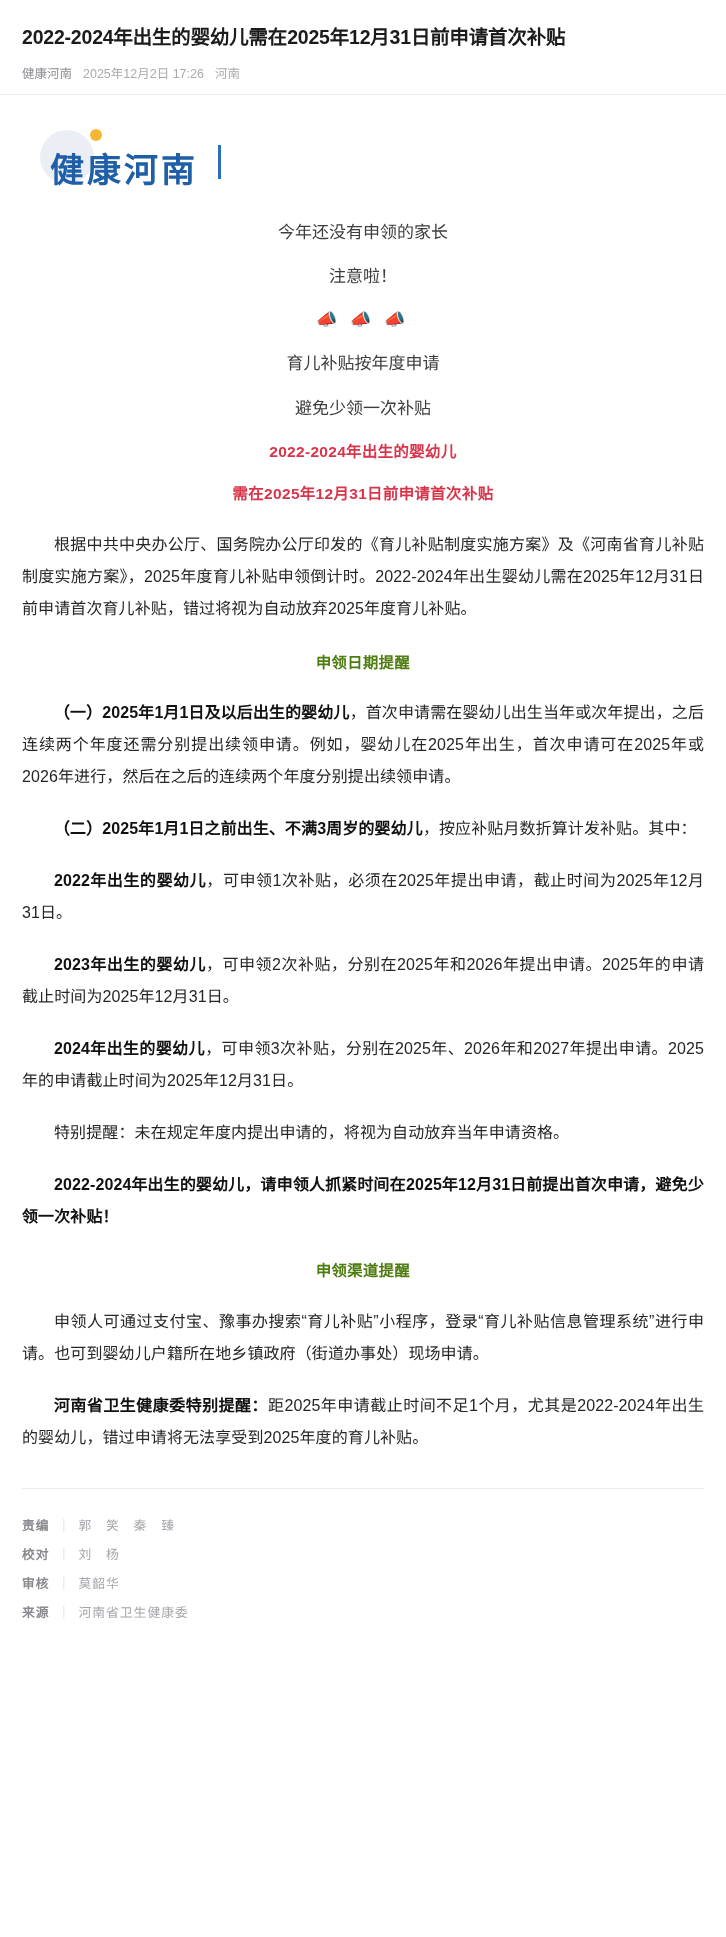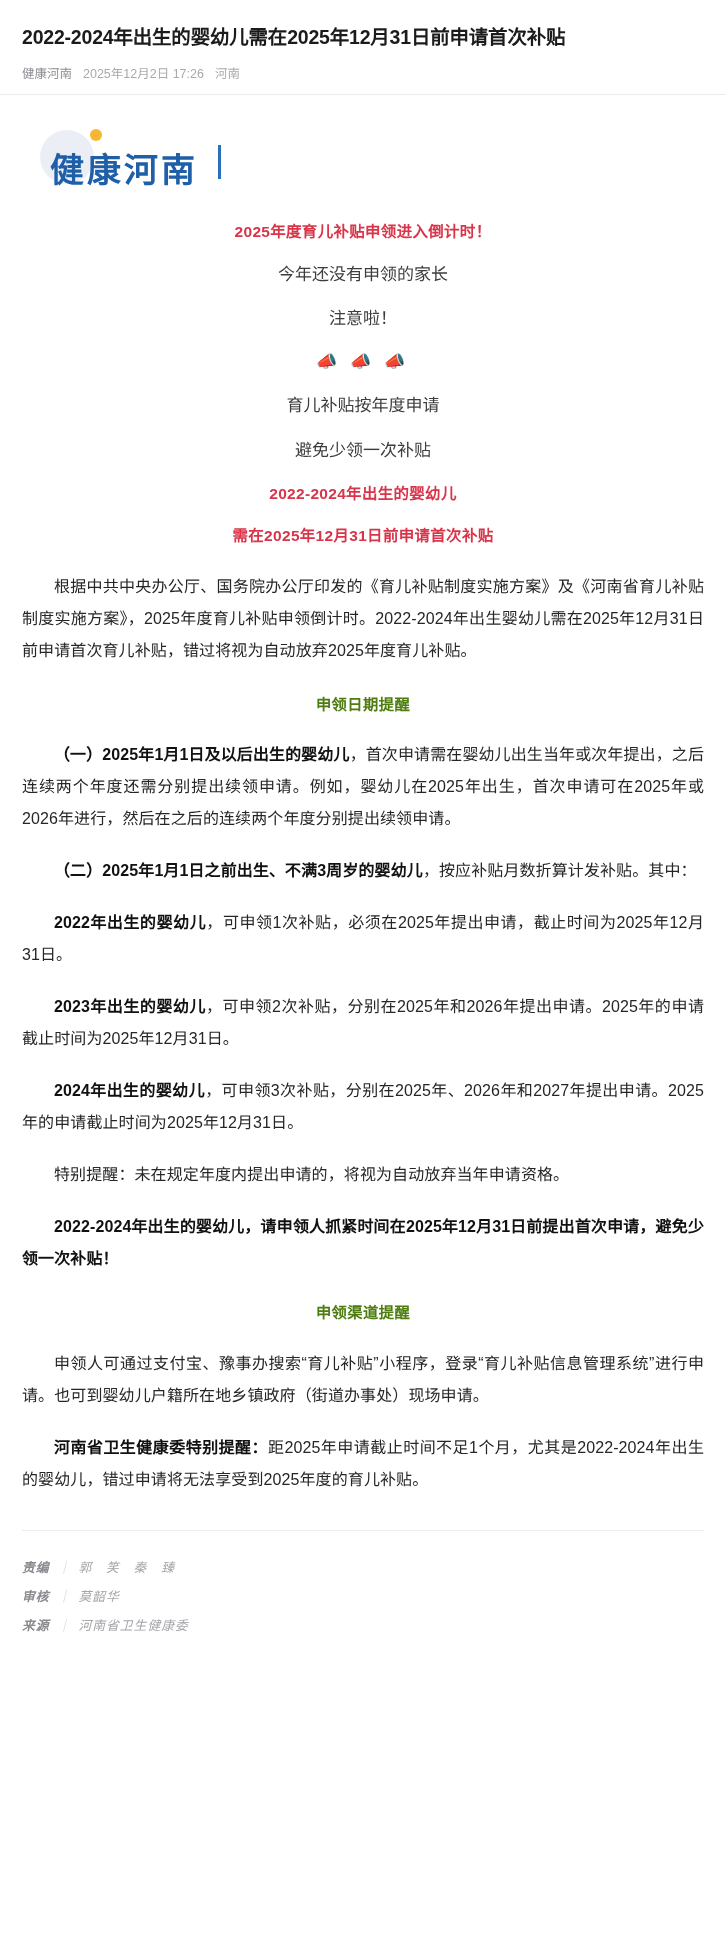--- a/index.html
+++ b/index.html
@@ -145,21 +145,20 @@
     line-height: 1.6;
     letter-spacing: 0.4px;
     text-align: center;
   }
 
   
   .credits {
     border-top: 1px solid #ececec;
     margin-top: 34px;
     padding: 22px 0 26px 0;
-    font-style: italic;
   }
   .credit-row {
     display: flex;
     align-items: baseline;
     font-size: 12.8px;
     line-height: 1.5;
     padding: 5px 0;
     color: #9b9b9f;
   }
   .credit-label {
@@ -196,21 +195,20 @@
   <div class="content">
 
     <div class="brand">
       <div class="brand-circle"></div>
       <div class="brand-dot"></div>
       <div class="brand-text">健康河南</div>
       <div class="brand-bar"></div>
     </div>
 
     <div class="poster">
-      <p class="red-bold">2025年度育儿补贴申领进入倒计时！</p>
       <p>今年还没有申领的家长</p>
       <p>注意啦！</p>
       <p class="emoji-line">📣 📣 📣</p>
       <p>育儿补贴按年度申请</p>
       <p>避免少领一次补贴</p>
       <p class="red-bold">2022-2024年出生的婴幼儿</p>
       <p class="red-bold">需在2025年12月31日前申请首次补贴</p>
     </div>
 
     <p class="para indent">根据中共中央办公厅、国务院办公厅印发的《育儿补贴制度实施方案》及《河南省育儿补贴制度实施方案》，2025年度育儿补贴申领倒计时。2022-2024年出生婴幼儿需在2025年12月31日前申请首次育儿补贴，错过将视为自动放弃2025年度育儿补贴。</p>
@@ -237,20 +235,25 @@
 
     <p class="para indent"><b>河南省卫生健康委特别提醒：</b><span>距2025年申请截止时间不足1个月，尤其是2022-2024年出生的婴幼儿，错过申请将无法享受到2025年度的育儿补贴。</span></p>
 
     <div class="credits">
       <div class="credit-row">
         <span class="credit-label">责编</span>
         <span class="credit-sep">｜</span>
         <span class="credit-value">郭　笑　秦　臻</span>
       </div>
       <div class="credit-row">
+        <span class="credit-label">校对</span>
+        <span class="credit-sep">｜</span>
+        <span class="credit-value">刘　杨</span>
+      </div>
+      <div class="credit-row">
         <span class="credit-label">审核</span>
         <span class="credit-sep">｜</span>
         <span class="credit-value">莫韶华</span>
       </div>
       <div class="credit-row">
         <span class="credit-label">来源</span>
         <span class="credit-sep">｜</span>
         <span class="credit-value">河南省卫生健康委</span>
       </div>
     </div>

